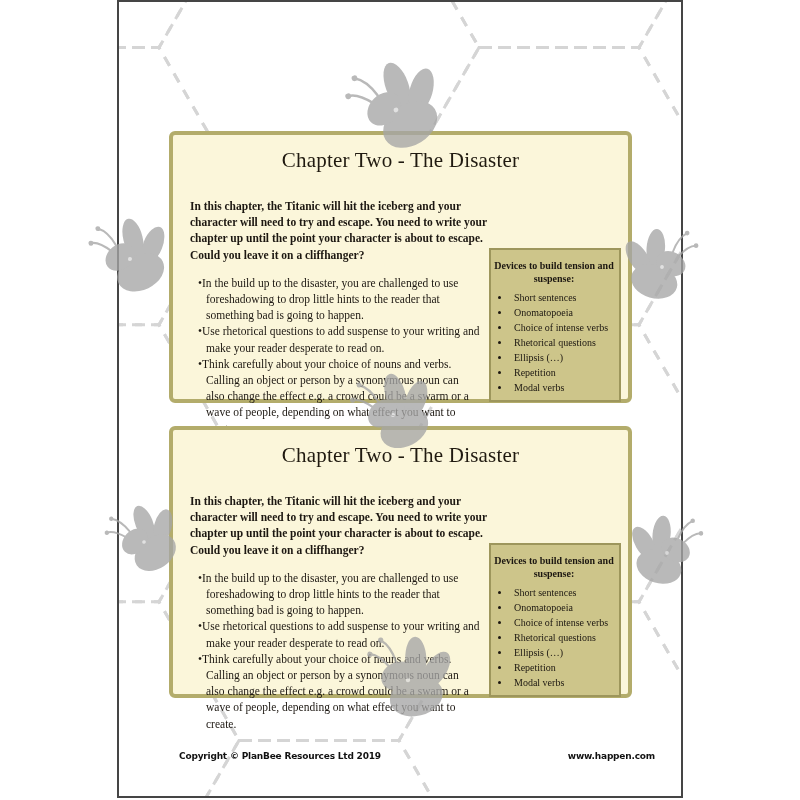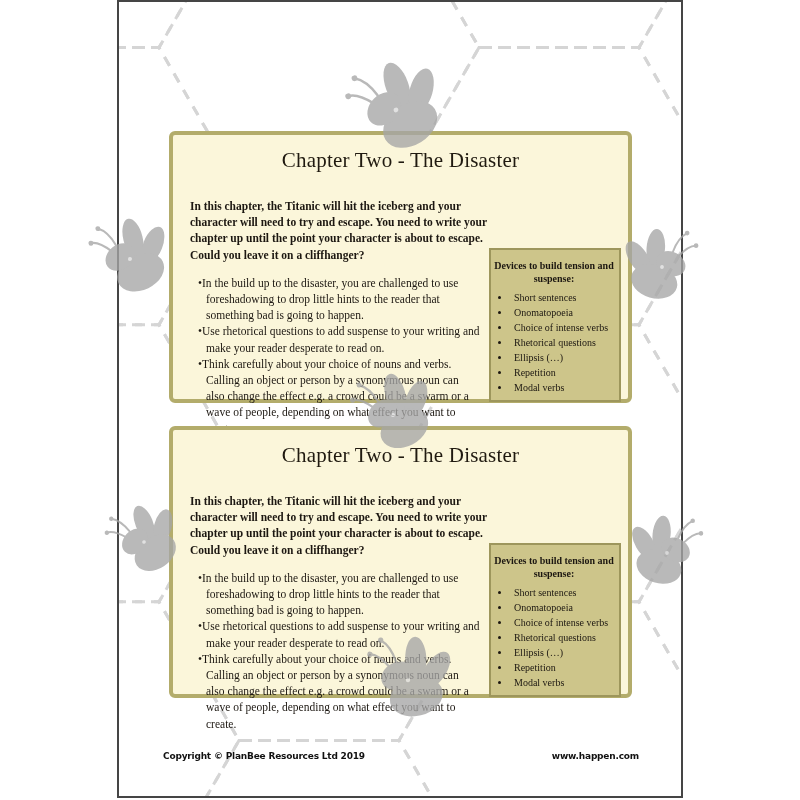--- a/index.html
+++ b/index.html
@@ -18,21 +18,21 @@
   .header-band{
     position:absolute;left:12px;top:22px;width:540px;height:38px;
     background:#ffffff;border-radius:7px;
     box-shadow:0 2px 5px rgba(0,0,0,.38);
     display:flex;align-items:center;justify-content:space-between;
     padding:0 44px 0 45px;box-sizing:border-box;z-index:5;
     font-family:"DejaVu Sans", sans-serif;font-weight:700;font-size:14.5px;
     letter-spacing:-.3px;color:#111;
   }
   .footer-band{
-    position:absolute;left:0;top:746px;width:100%;height:16px;
+    position:absolute;left:16px;top:746px;width:100%;height:16px;
     display:flex;align-items:center;justify-content:space-between;
     padding:0 42px 0 44px;box-sizing:border-box;z-index:5;
     font-family:"DejaVu Sans", sans-serif;font-weight:700;font-size:9px;
     letter-spacing:-.2px;color:#111;
   }
   
   .card{
     position:absolute;left:50px;width:463px;height:272px;
     background:#fbf6da;border:4px solid #b3ac6b;border-radius:6px;
     box-sizing:border-box;z-index:10;

